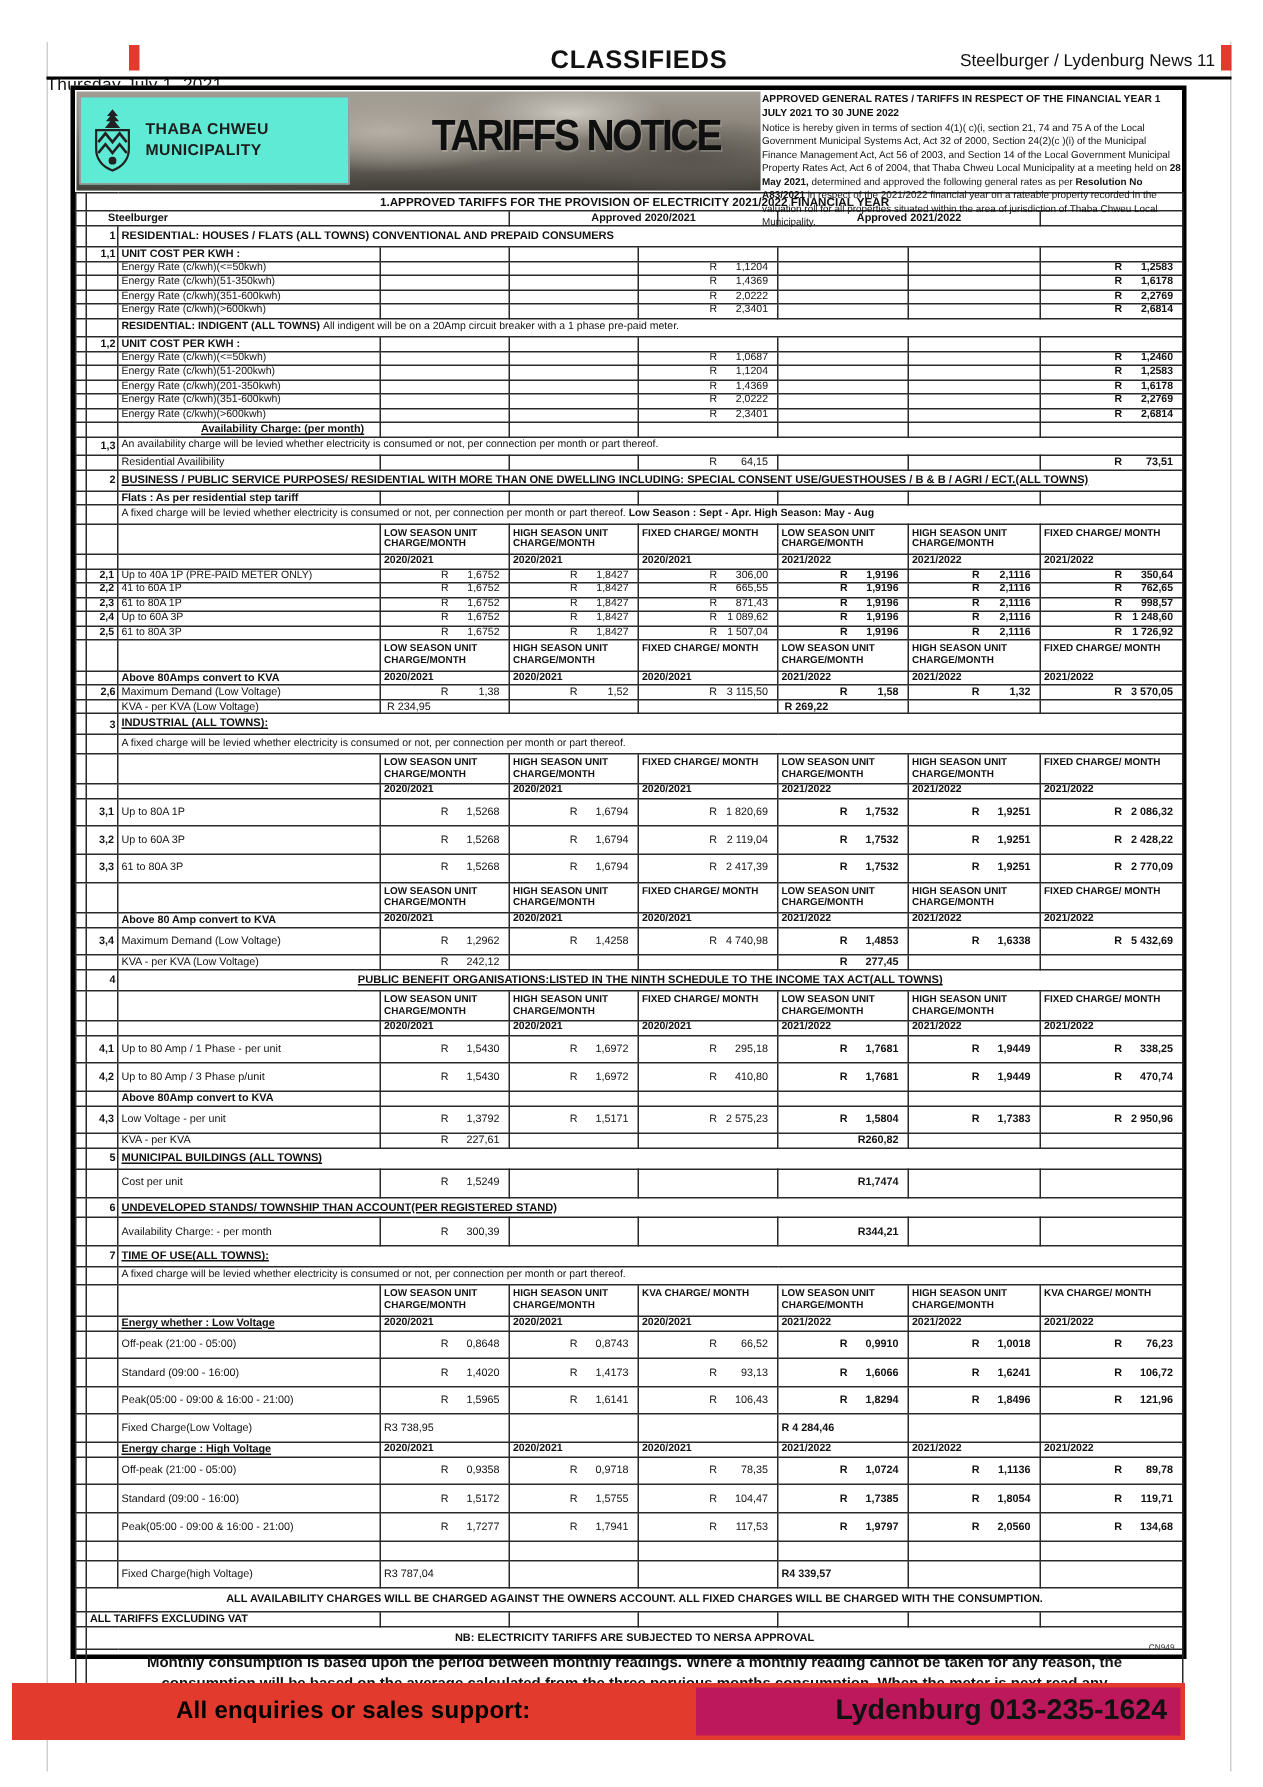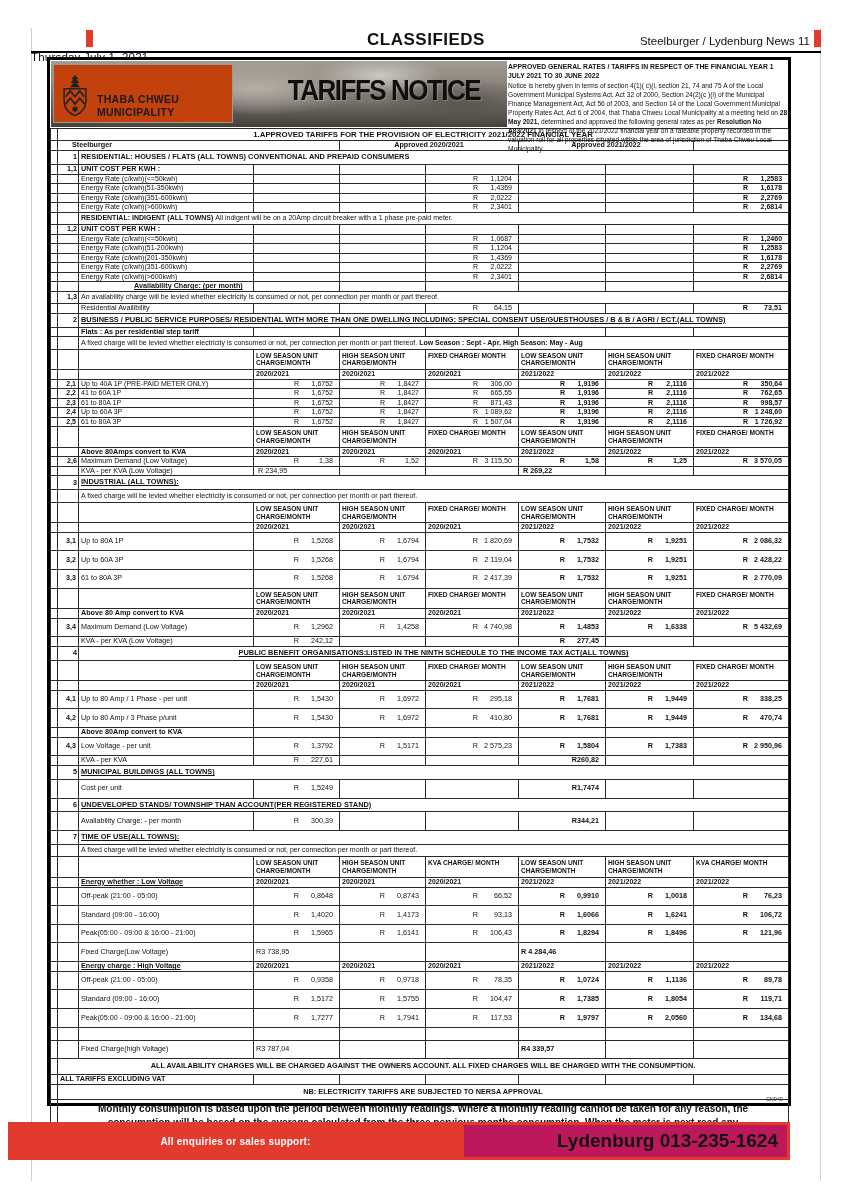--- a/index.html
+++ b/index.html
@@ -29,22 +29,22 @@
   .banner-photo{position:absolute;left:0;top:0;width:456px;height:66px;
     background:
       radial-gradient(90px 26px at 72% 22%, #cdc8bf 0%, rgba(205,200,191,0) 70%),
       radial-gradient(150px 40px at 45% 40%, #b5afa5 0%, rgba(181,175,165,0) 70%),
       radial-gradient(170px 50px at 18% 78%, #4e4a44 0%, rgba(78,74,68,0) 75%),
       radial-gradient(130px 38px at 90% 68%, #5a564f 0%, rgba(90,86,79,0) 70%),
       linear-gradient(180deg,#a29d94 0%,#8b857c 35%,#79746c 60%,#55514a 85%,#3f3b36 100%);}
   .banner-title{position:absolute;left:213px;top:14px;width:240px;text-align:center;
       font-size:26px;font-weight:bold;letter-spacing:-1.5px;color:#0f0f0f;
       transform:scaleY(1.12);text-shadow:1px 1px 0 rgba(255,255,255,0.18);}
-  .logo-box{position:absolute;left:2px;top:3px;width:180px;height:59px;background:#c2410c;
-      border:1px solid #9a9a98;display:flex;align-items:flex-end;gap:6px;padding:2px 5px;
+  .logo-box{position:absolute;left:2px;top:3px;width:180px;height:59px;background:#5eead4;
+      border:1px solid #9a9a98;display:flex;align-items:center;gap:6px;padding:2px 5px;
       box-sizing:border-box;}
   .logo-text{font-size:10.5px;font-weight:bold;color:#1c1c1c;line-height:1.3;letter-spacing:0.3px;}
   .intro{position:absolute;left:457px;top:1px;width:280px;height:65px;font-size:6.6px;
          line-height:1.38;text-align:left;}
   .intro-h{font-weight:bold;font-size:6.8px;margin:0;}
   .intro-b{margin:0;}
   .intro-b .b{font-weight:bold;}
 
   
   table.tariff{border-collapse:collapse;table-layout:fixed;width:738px;margin:1px 0 0 0;}
@@ -73,22 +73,22 @@
   td.c-descc{font-weight:bold;}
   td.c-center{font-weight:bold;text-align:center;font-size:7.3px;padding:3px 2px;}
   td.c-para{font-weight:bold;text-align:center;font-size:10px;line-height:1.35;padding:2px 34px;}
   tr.t-empty td{height:12px;}
   .code{position:absolute;right:5px;bottom:1px;font-size:5.5px;color:#333;}
 
   
   .contact{position:absolute;left:8px;top:1122px;width:782px;height:38px;background:var(--red);
            box-sizing:border-box;}
   .contact-label{position:absolute;left:0;top:0;width:455px;height:100%;display:flex;
-           align-items:center;justify-content:center;color:#ffffff;font-weight:bold;
-           font-size:10px;letter-spacing:0.2px;}
+           align-items:center;justify-content:center;color:#000000;font-weight:bold;
+           font-size:16px;letter-spacing:0.2px;}
   .contact-panel{position:absolute;left:456px;top:3px;right:3px;bottom:3px;background:#be185d;
            display:flex;align-items:center;justify-content:flex-end;padding-right:9px;
            font-weight:bold;font-size:19px;box-sizing:border-box;}
 </style>
 </head>
 <body>
 
 <div class="page-edge" id="edge-l"></div>
 <div class="page-edge" id="edge-r"></div>
 
@@ -704,21 +704,21 @@
           </td>
           <td class="c-money bold">
             <div class="mrow">
               <span class="cur">R</span>
               <span class="amt">1,58</span>
             </div>
           </td>
           <td class="c-money bold">
             <div class="mrow">
               <span class="cur">R</span>
-              <span class="amt">1,25</span>
+              <span class="amt">1,32</span>
             </div>
           </td>
           <td class="c-money bold">
             <div class="mrow">
               <span class="cur">R</span>
               <span class="amt">3 570,05</span>
             </div>
           </td>
         </tr>
         <tr class="t-datal">

